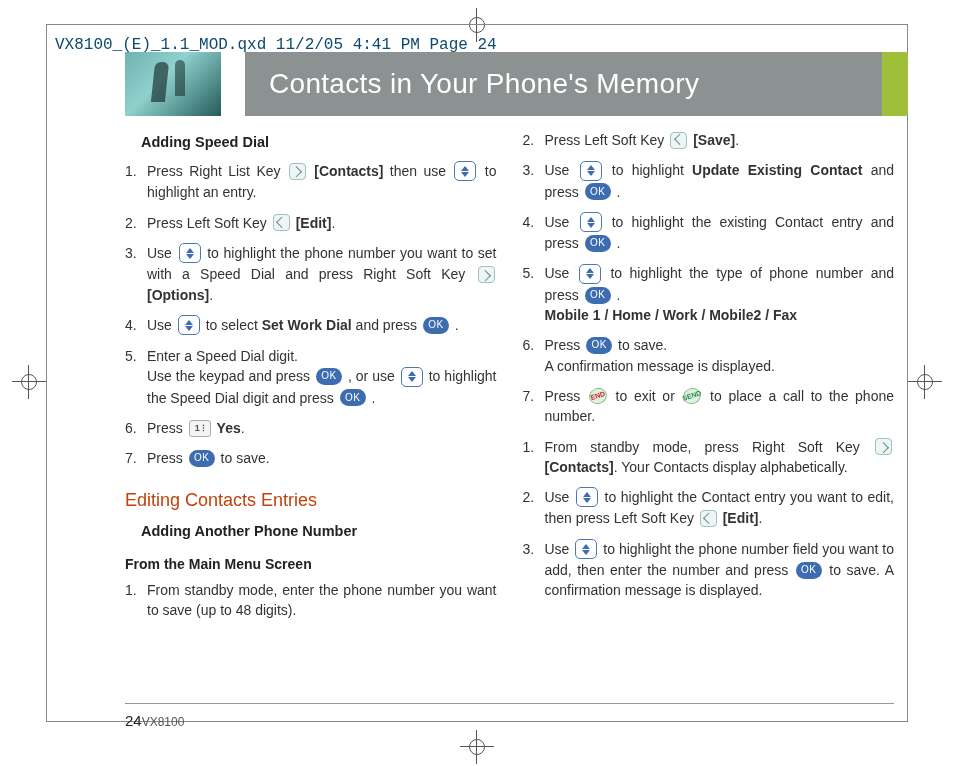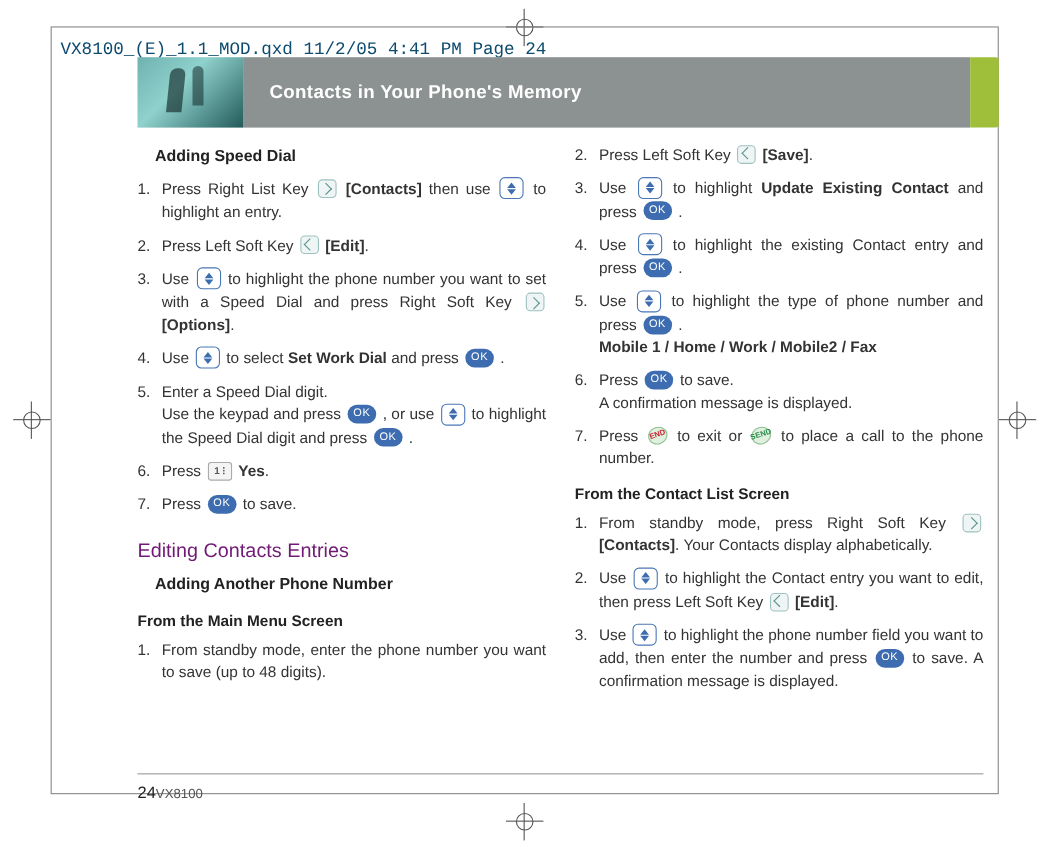--- a/index.html
+++ b/index.html
@@ -69,23 +69,24 @@
     background: rgba(10,30,30,.5);
     border-radius: 5px 5px 0 0;
   }
   .header-title {
     flex: 1;
     background: #8c9291;
     display: flex;
     align-items: center;
     padding-left: 24px;
     color: #fff;
-    font-size: 17px;
-    font-weight: 700;
+    font-size: 28px;
+    font-weight: 400;
     letter-spacing: .3px;
+    margin-left: 24px;
   }
   .header-cap {
     width: 26px;
     background: #9fbf3a;
     border-radius: 0 3px 3px 0;
   }
 
   .content {
     position: absolute;
     left: 125px;
@@ -93,21 +94,21 @@
     top: 130px;
     bottom: 60px;
     column-count: 2;
     column-gap: 26px;
     font-family: "Helvetica Neue Condensed", "Arial Narrow", Arial, sans-serif;
     font-stretch: condensed;
     color: #333;
   }
   .sec-title { font-weight: 700; font-size: 14.5px; margin: 2px 16px 8px; color:#222; }
   .sec-sub   { font-weight: 700; font-size: 14px; margin: 12px 0 6px; color:#222; }
-  .blue-h    { color: #701a75; font-size: 18px; font-weight: 500; margin: 18px 0 8px; }
+  .blue-h    { color: #c2410c; font-size: 18px; font-weight: 500; margin: 18px 0 8px; }
   ol { list-style: none; padding-left: 0; }
   li { margin-bottom: 10px; padding-left: 22px; position: relative; text-align: justify; }
   li .num { position:absolute; left:0; top:0; }
   b { font-weight:700; }
   .nowrap { break-inside: avoid; }
 
   
   .ic {
     display: inline-flex;
     vertical-align: middle;
@@ -309,21 +310,20 @@
     <li>
       <span class="num">7.</span>
       <span>Press </span>
       <span class="ic ic-round ic-end">END</span>
       <span> to exit or </span>
       <span class="ic ic-round ic-send">SEND</span>
       <span> to place a call to the phone number.</span>
     </li>
   </ol>
 
-  <div class="sec-sub">From the Contact List Screen</div>
   <ol>
     <li>
       <span class="num">1.</span>
       <span>From standby mode, press Right Soft Key </span>
       <span class="ic ic-soft"></span>
       <b>[Contacts]</b><span>. Your Contacts display alphabetically.</span>
     </li>
     <li>
       <span class="num">2.</span>
       <span>Use </span>

